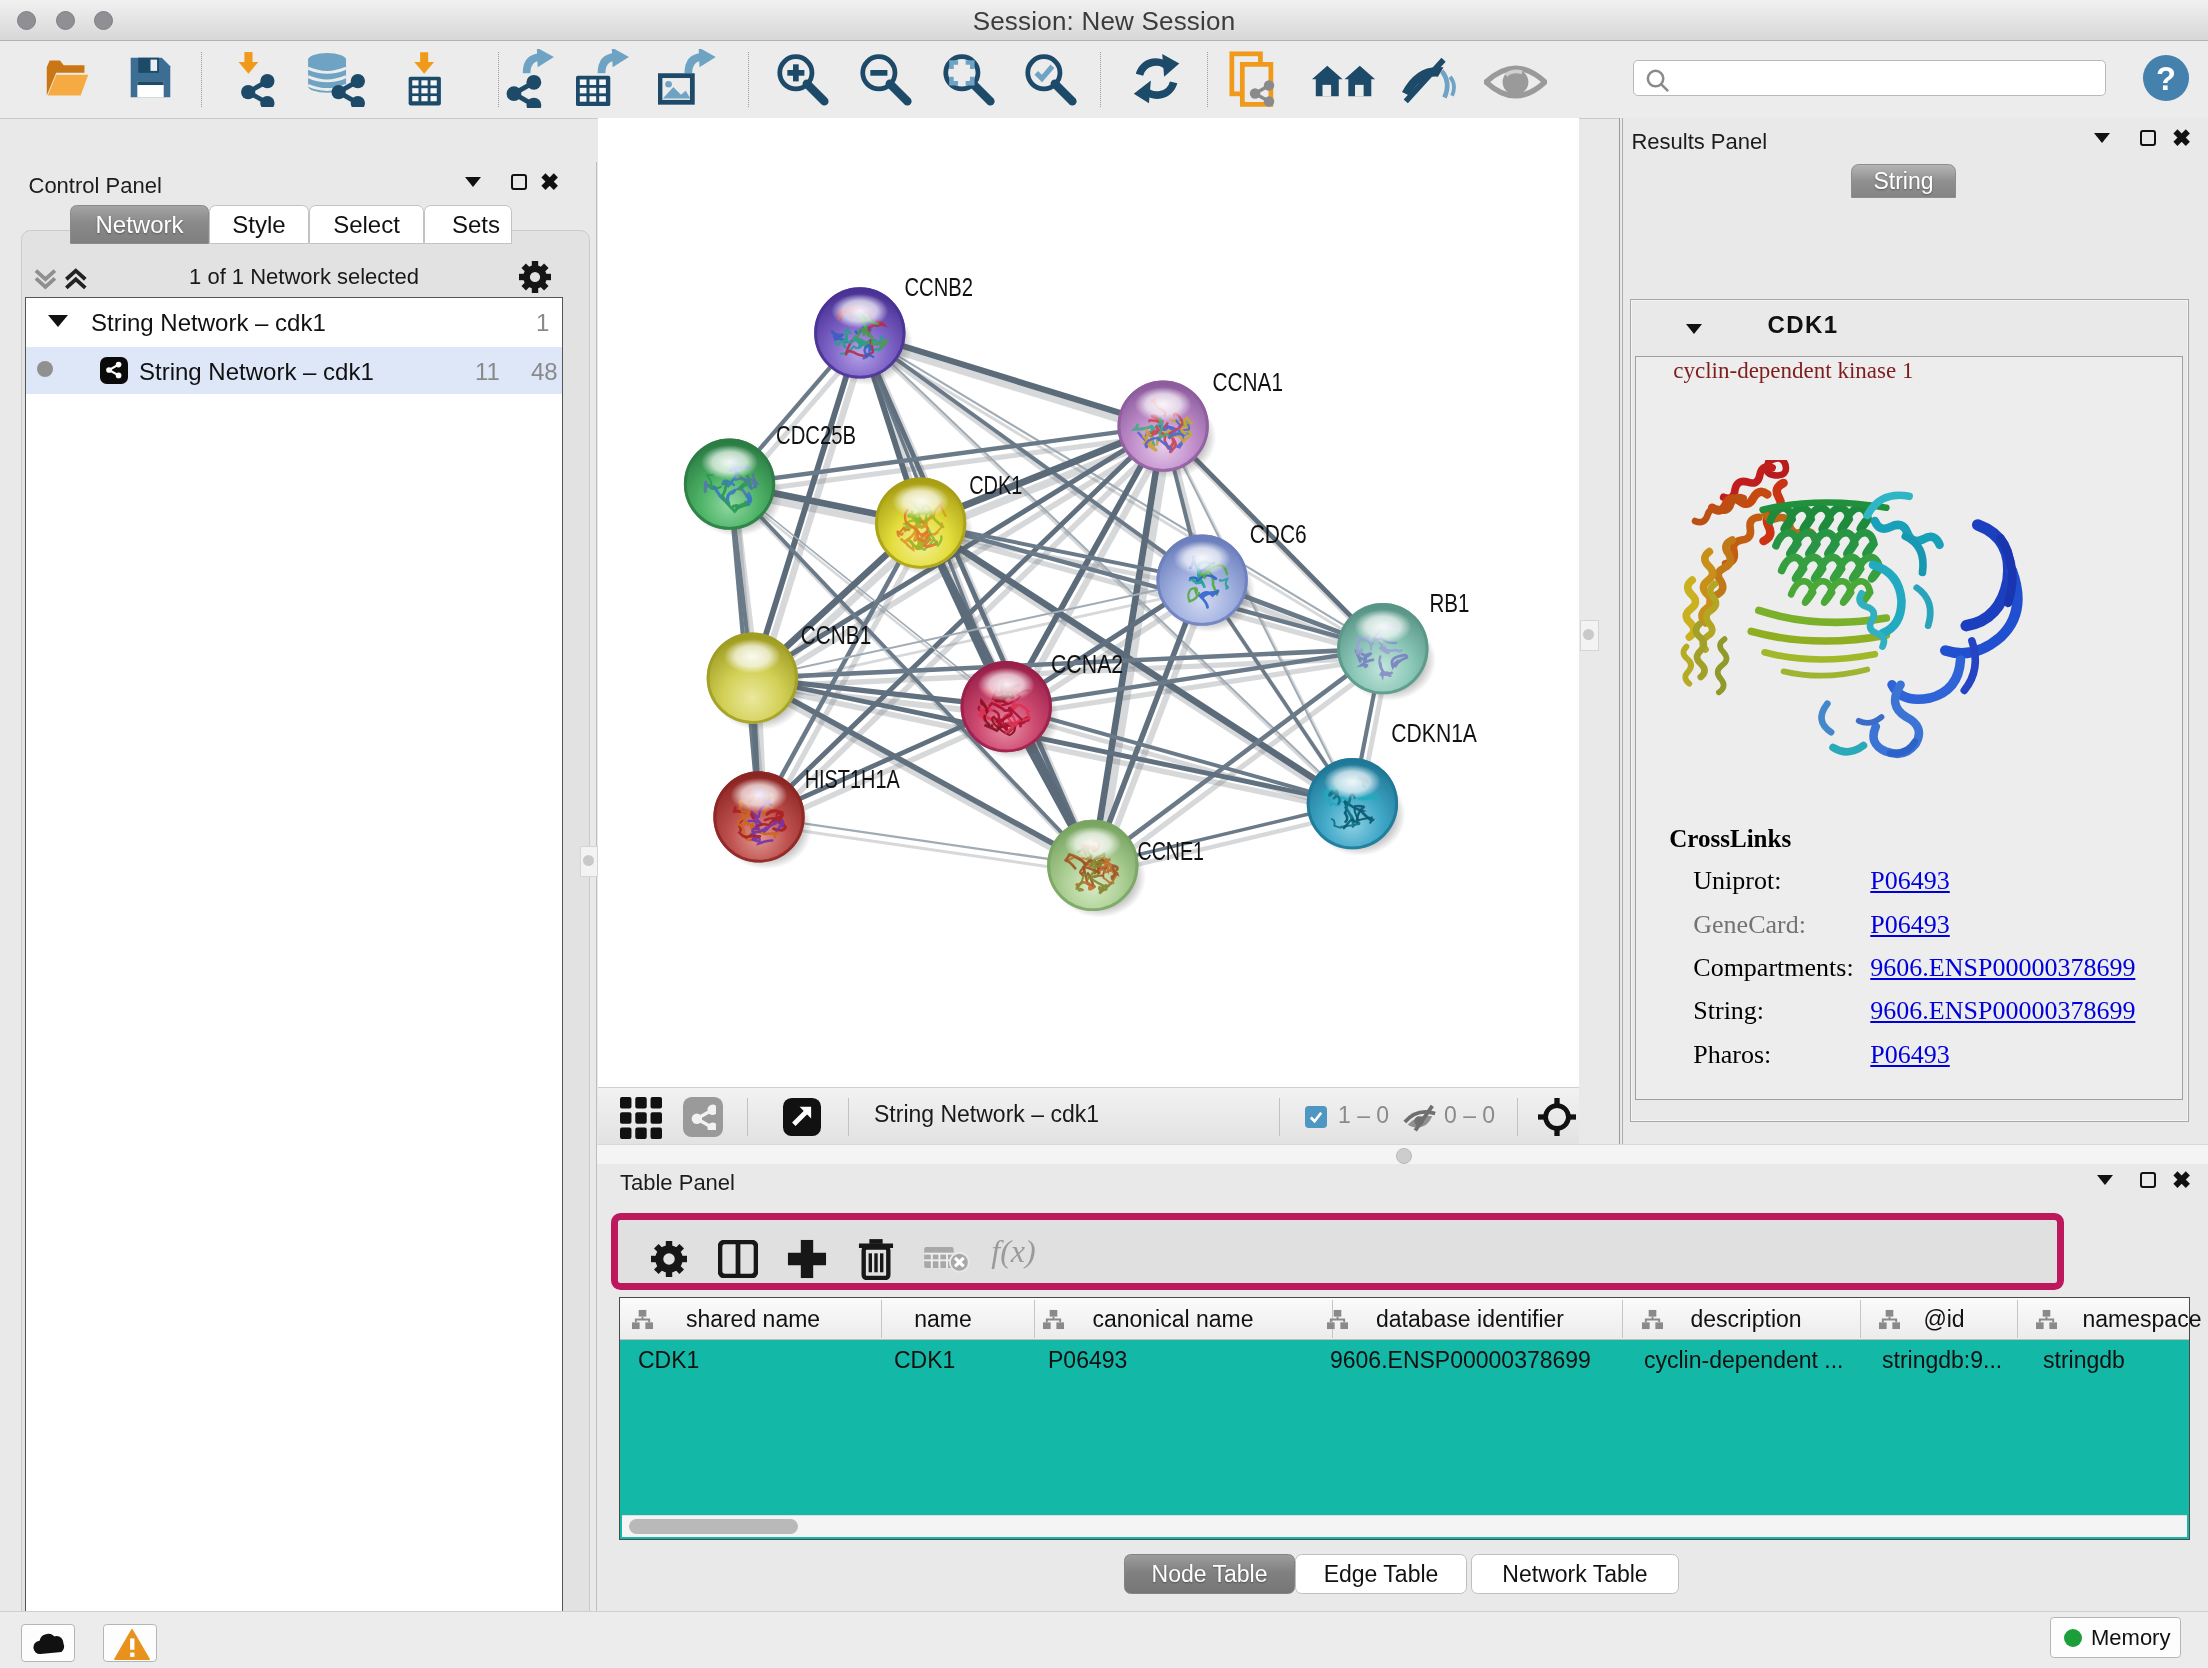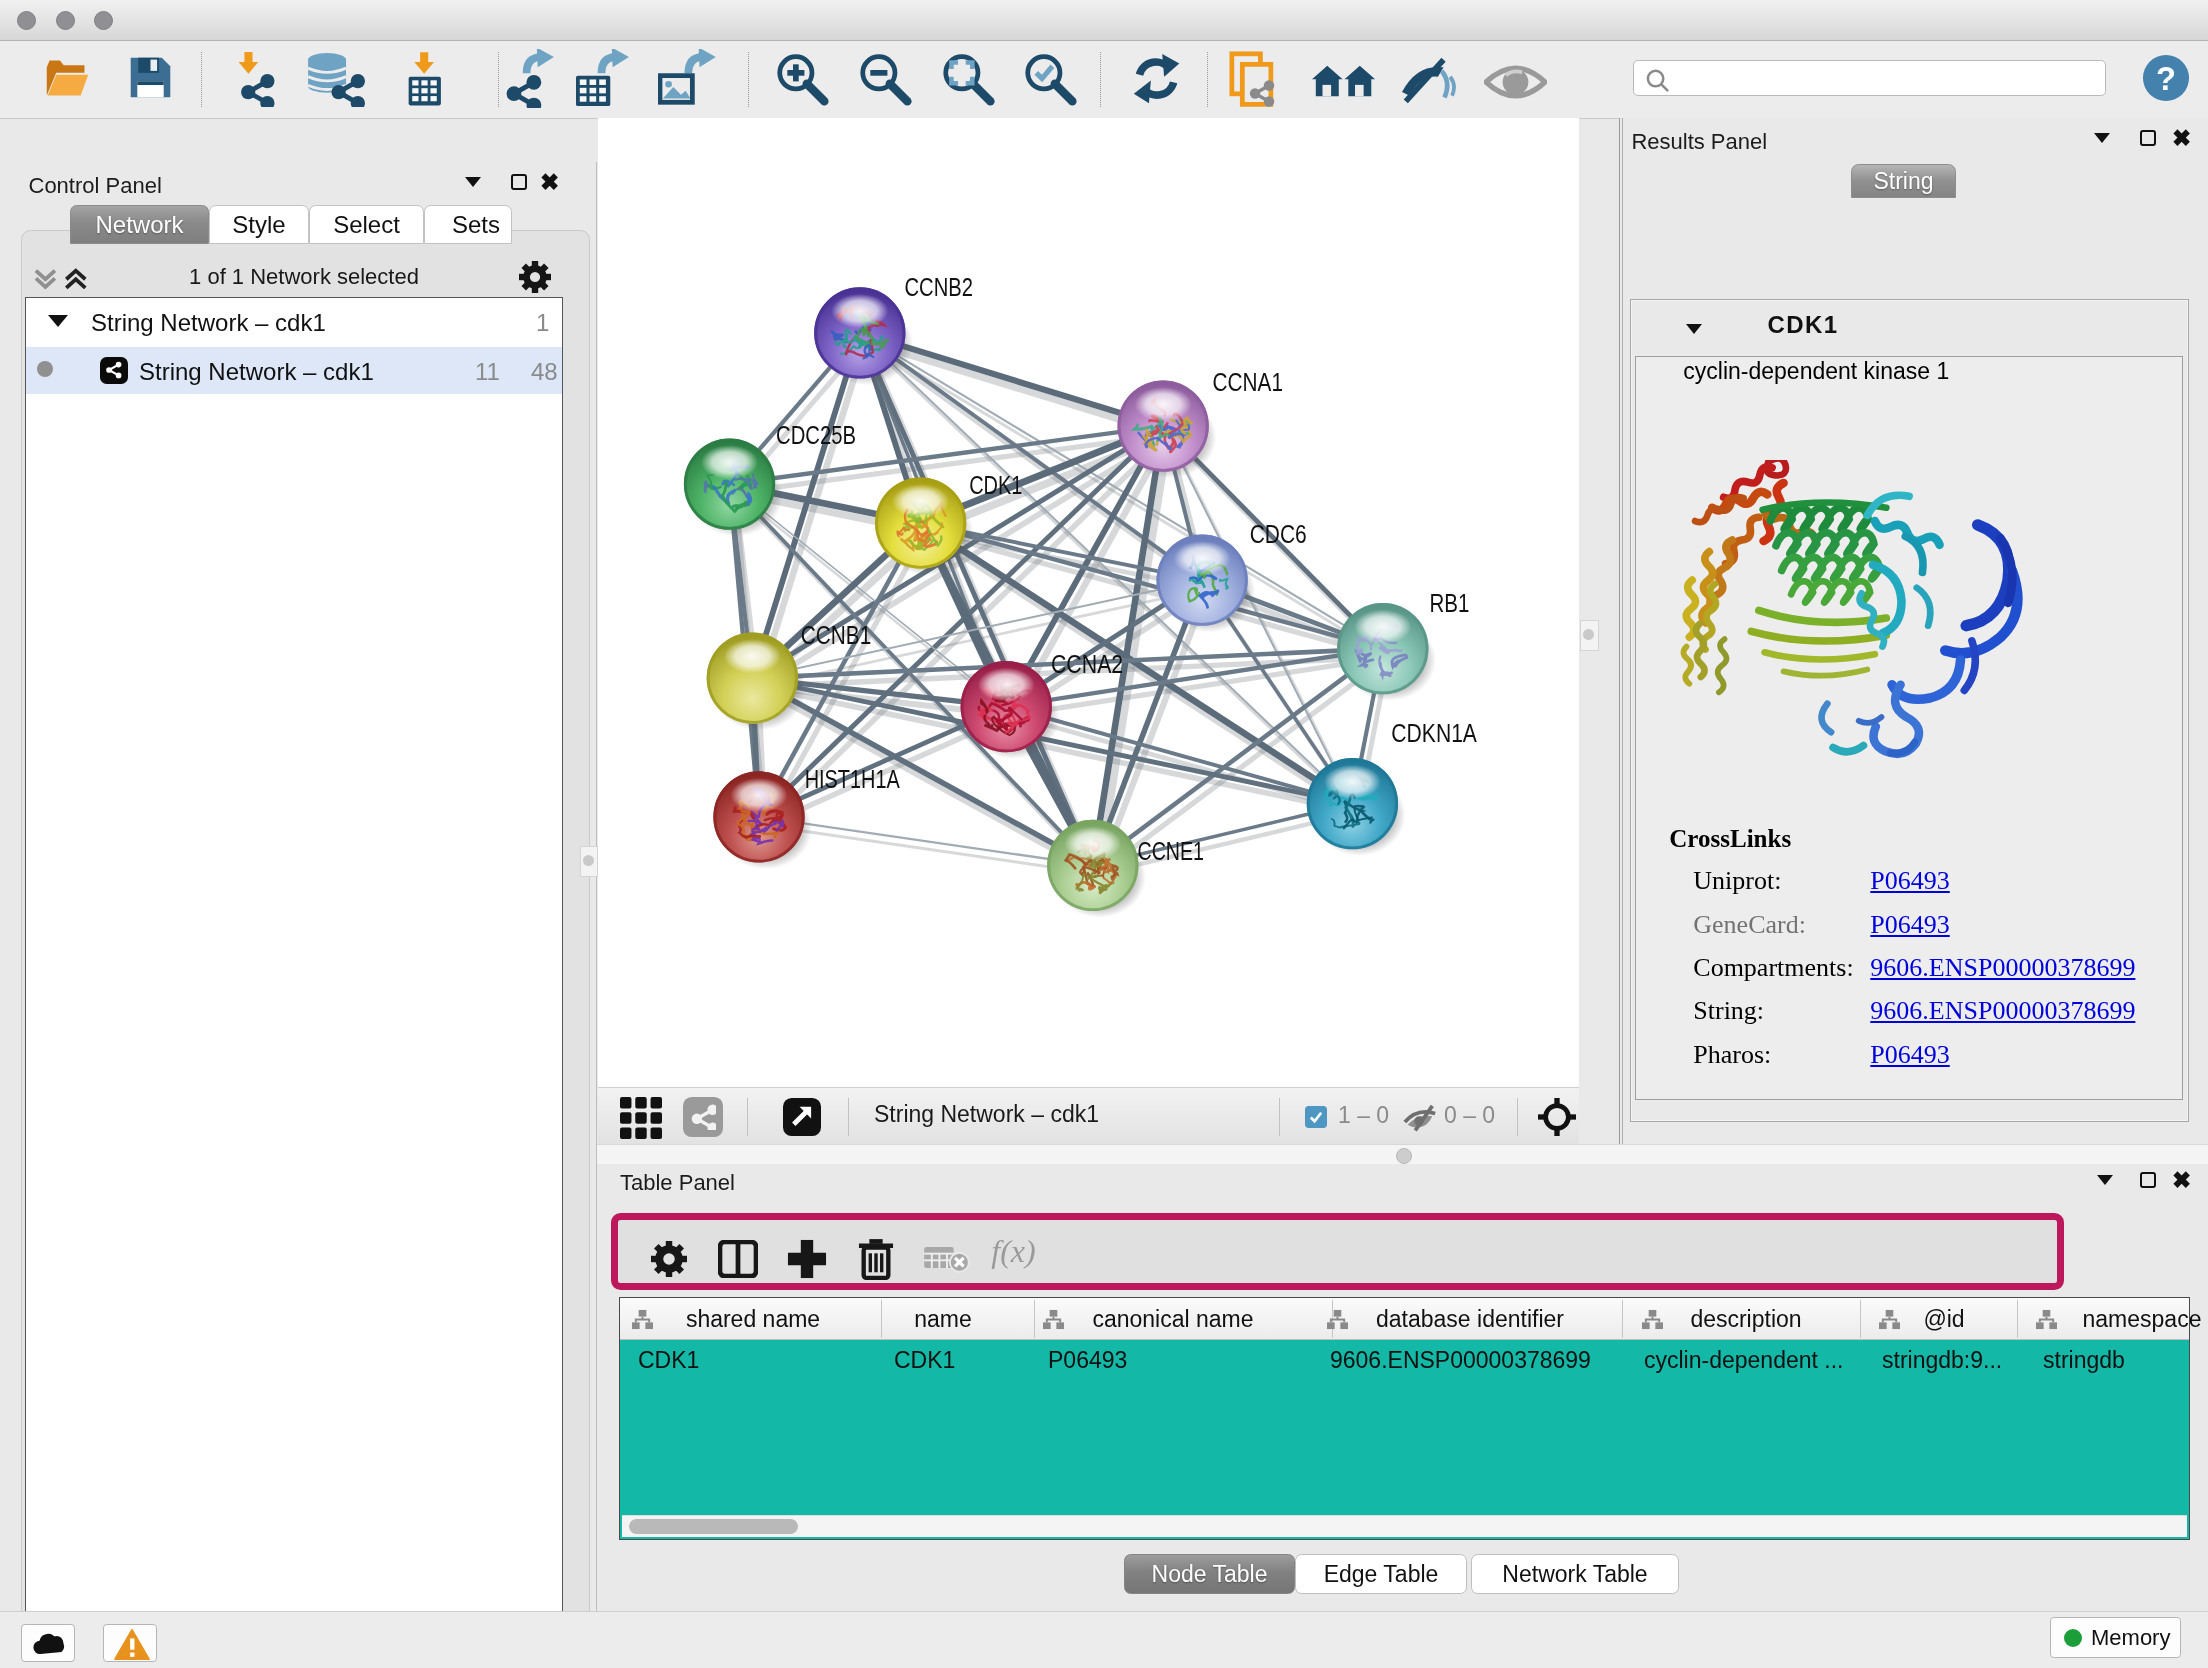--- a/index.html
+++ b/index.html
@@ -76,20 +76,21 @@
 #statusbar{left:0;top:1611px;width:2208px;height:57px;background:#ececec;border-top:1px solid #cfcfcf;box-sizing:border-box;}
 .sbtn{position:absolute;top:12.4px;height:38px;background:#fdfdfd;border:1px solid #b5b5b5;border-radius:3.8px;box-sizing:border-box;}
 </style>
 </head>
 <body>
 
 <div id="titlebar" class="abs">
   <div class="tlight" style="left:17px;"></div>
   <div class="tlight" style="left:56px;"></div>
   <div class="tlight" style="left:94px;"></div>
+  <div id="wtitle">Session: New Session</div>
 </div>
 
 <div id="toolbar" class="abs">
   <div id="tbicons">
       <svg class="ticon" style="left:43px;top:13.3px;" width="49" height="49" viewBox="0 0 52 52">
         <path d="M4 14 L4 44 L14 20 L44 20 L44 12 L22 12 L18 7 L7 7 Z" fill="#c87714"></path>
         <path d="M14 22 L48 22 L40 44 L5 44 Z" fill="#f5ab42"></path>
       </svg>
       <svg class="ticon" style="left:126px;top:12.4px;" width="49" height="49" viewBox="0 0 52 52">
         <path d="M5 5 H38 L47 14 V47 H5 Z" fill="#3b6e92"></path>
@@ -829,21 +830,21 @@
     <div style="position:absolute;left:1.9px;top:0;width:1px;height:100%;background:#adadad;"></div>
   <div class="phead abs" style="left:11.4px;top:10.5px;">Results Panel</div>
   <div class="tri" style="left:474px;top:15px;"></div>
   <div class="fbox" style="left:520px;top:12.4px;"></div>
   <div class="xmark" style="left:552px;top:12.4px;">✖</div>
   <div id="stringtab">String</div>
   <div class="rbox" style="top:181px;height:823px;">
     <div class="tri" style="left:55px;top:24px;"></div>
     <div style="position:absolute;left:137px;top:10.5px;font-size:24px;font-weight:bold;color:#111;letter-spacing:1.4px;">CDK1</div>
     <div id="rinner">
-      <div style="position:absolute;left:47px;top:1px;font-size:23px;color:#000000;">cyclin-dependent kinase 1</div>
+      <div style="position:absolute;left:37px;top:1px;font-size:23px;color:#7f1d1d;font-family:Liberation Serif, serif;">cyclin-dependent kinase 1</div>
       <div id="protein">
           <svg style="position:absolute;left:41px;top:103px;" width="352" height="300" viewBox="0 0 370 315">
             <path d="M96 2 q14 -9 18 3 q3 12 -11 11 q-13 -1 -7 -14" fill="none" stroke="#b81c1c" stroke-width="7" stroke-linecap="round" opacity="1.0"></path>
             <path d="M100 8 Q89 4 87 16 Q85 27 74 23 Q63 20 61 31 Q60 43 49 39" fill="none" stroke="#c21d1d" stroke-width="8" stroke-linecap="round" opacity="1.0"></path>
             <path d="M112 24 Q101 29 107 39 Q113 50 102 54 Q91 59 96 69 Q102 80 91 85" fill="none" stroke="#cc3312" stroke-width="9" stroke-linecap="round" opacity="1.0"></path>
             <path d="M95 36 Q86 29 80 40 Q75 50 66 43 Q56 36 51 47 Q46 57 37 50" fill="none" stroke="#c64a10" stroke-width="9" stroke-linecap="round" opacity="1.0"></path>
             <path d="M86 60 Q75 61 77 72 Q79 83 68 84 Q57 86 60 96 Q62 107 51 109" fill="none" stroke="#c25d12" stroke-width="8" stroke-linecap="round" opacity="1.0"></path>
             <path d="M92 54 Q95 65 105 61 Q116 58 118 68 Q121 79 131 76 Q142 72 145 83" fill="none" stroke="#b86a16" stroke-width="8" stroke-linecap="round" opacity="1.0"></path>
             <path d="M70 40 Q60 36 57 46 Q54 56 45 52 Q35 48 32 58 Q29 68 19 64" fill="none" stroke="#bb4f14" stroke-width="7" stroke-linecap="round" opacity="1.0"></path>
             <path d="M58 84 Q47 89 54 98 Q60 108 50 113 Q39 118 46 127 Q52 137 41 142 Q31 146 37 156" fill="none" stroke="#c07818" stroke-width="8" stroke-linecap="round" opacity="1.0"></path>

